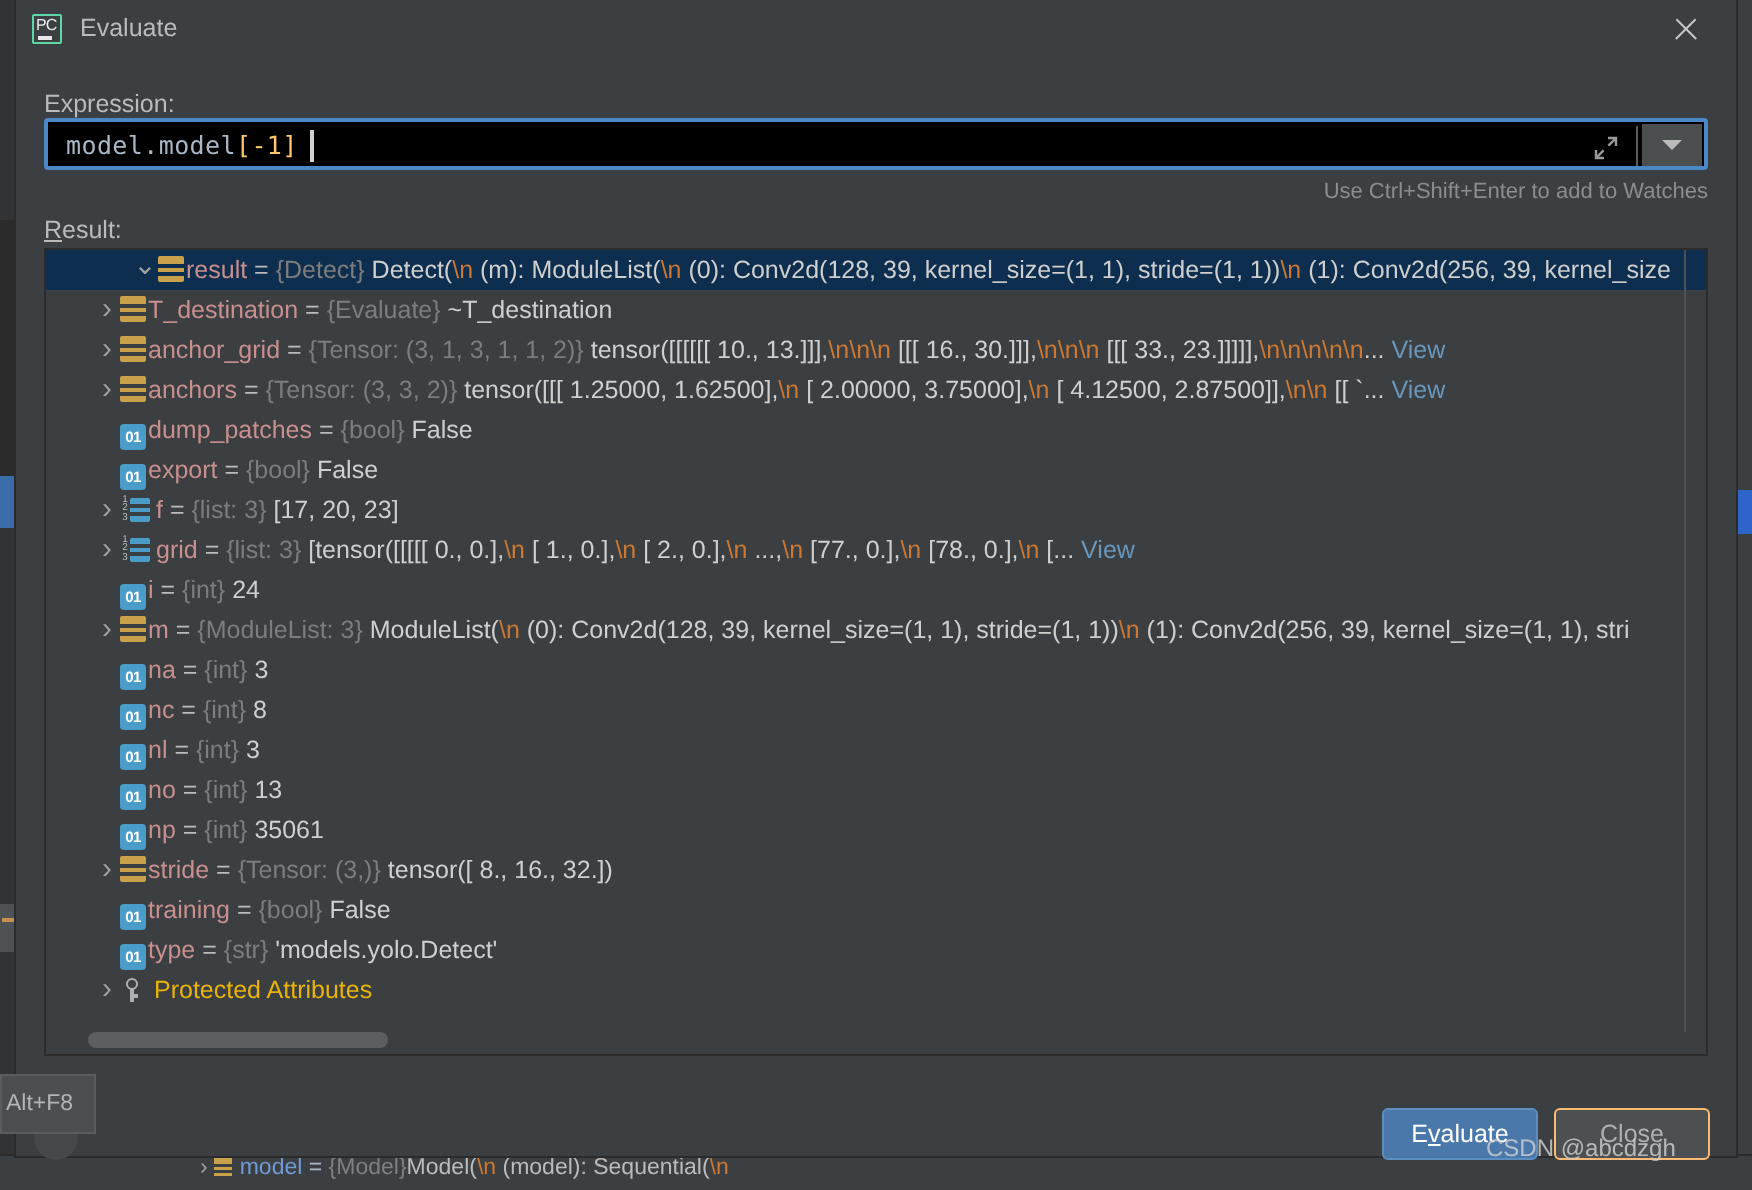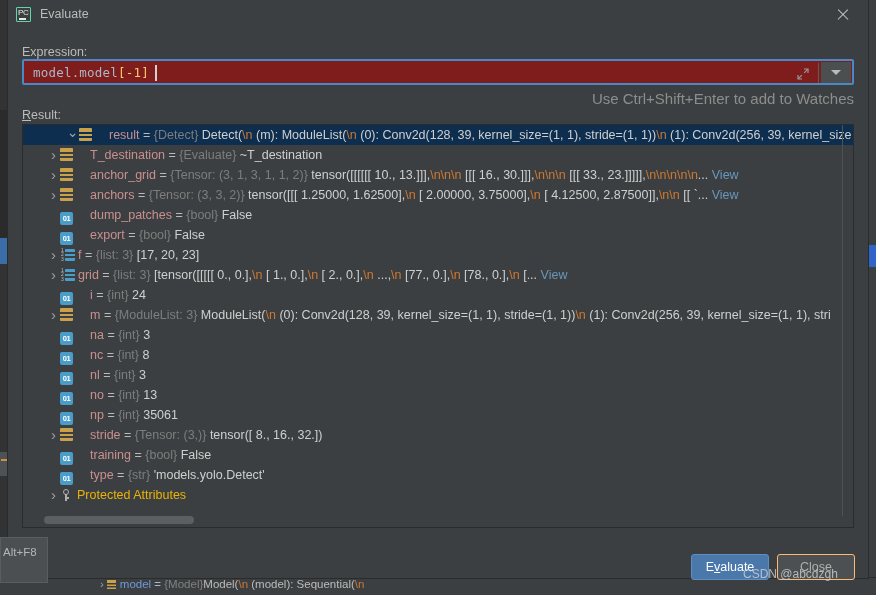--- a/index.html
+++ b/index.html
@@ -75,21 +75,21 @@
   }
   .close-btn::before { transform: rotate(45deg); }
   .close-btn::after  { transform: rotate(-45deg); }
 
   .expr-label {
     position: absolute; left: 14px; top: 45px;
     font-size: 12.5px; color: #bbbbbb;
   }
   .expr-field {
     position: absolute; left: 14px; top: 59px; width: 832px; height: 26px;
-    background: #7f1d1d; border: 2px solid #4a88c7; box-sizing: border-box;
+    background: #000000; border: 2px solid #4a88c7; box-sizing: border-box;
     border-radius: 2px;
   }
   .expr-text {
     position: absolute; left: 9px; top: 4px;
     font-family: "DejaVu Sans Mono", monospace; font-size: 12.5px;
     color: #a9b7c6; letter-spacing: 0.2px; white-space: pre;
   }
   .expr-text .brk { color: #ffc66d; }
   .caret {
     position: absolute; left: 131px; top: 4px; width: 1.5px; height: 16px;
@@ -105,21 +105,21 @@
     background: #4b4f50;
   }
   .expr-drop .chev {
     position: absolute; left: 10px; top: 8px;
     width: 0; height: 0;
     border-left: 5px solid transparent; border-right: 5px solid transparent;
     border-top: 5px solid #bbbbbb;
   }
   .hint {
     position: absolute; right: 14px; top: 90px;
-    font-size: 15px; color: #8d8d8d;
+    font-size: 11px; color: #8d8d8d;
   }
 
   .result-label {
     position: absolute; left: 14px; top: 108px;
     font-size: 12.5px; color: #bbbbbb;
   }
   .result-label u { text-decoration: underline; }
 
   
   .tree-panel {
@@ -136,21 +136,21 @@
   .row.selected { background: #0d2e4e; padding-left: 37px; }
 
   .twisty {
     display: inline-block; width: 13px; text-align: center;
     color: #a0a0a0; font-size: 11px; vertical-align: top;
   }
   .twisty.open::before { content: "\2304"; position: relative; top: -3px; font-size: 14px; }
   .twisty.closed::before { content: "\203A"; font-size: 15px; }
   .twisty.none::before { content: ""; }
 
-  .ico { display:inline-block; width:13px; height:13px; vertical-align:-2px; margin-right:17px; position:relative; }
+  .ico { display:inline-block; width:13px; height:13px; vertical-align:-2px; margin-right:1px; position:relative; }
 
   
   .ico.obj { background:#c9a14a; border-radius:1px; }
   .ico.obj::before, .ico.obj::after {
     content:""; position:absolute; left:0; width:13px; height:2px; background:#3c3f41;
   }
   .ico.obj::before { top:4px; }
   .ico.obj::after  { top:8px; }
   .row.selected .ico.obj::before, .row.selected .ico.obj::after { background:#0d2e4e; }
 
@@ -209,21 +209,21 @@
   .btn-evaluate {
     left:683px; width:78px; background:#4a78ab; border:1px solid #5c8ec0; color:#ffffff;
   }
   .btn-evaluate u { text-decoration: underline; }
   .btn-close {
     left:769px; width:78px; background:#4c5052; border:1px solid #fdba74; color:#b0b0b0;
   }
 
   
   .tooltip {
-    position:absolute; left:0; top:537px; width:48px; height:46px;
+    position:absolute; left:0; top:537px; width:48px; height:30px;
     background:#4b4f51; border:1px solid #5a5d5f; box-sizing:border-box;
     color:#b4b4b4; font-size:11.5px; line-height:28px; padding-left:2px;
   }
   .tooltip-circle {
     position:absolute; left:17px; top:558px; width:22px; height:22px;
     border-radius:50%; background:#45494a;
   }
   .watermark {
     position:absolute; left:743px; top:567px;
     font-size:12px; color:#cfcfcf; opacity:0.82; white-space:nowrap;

